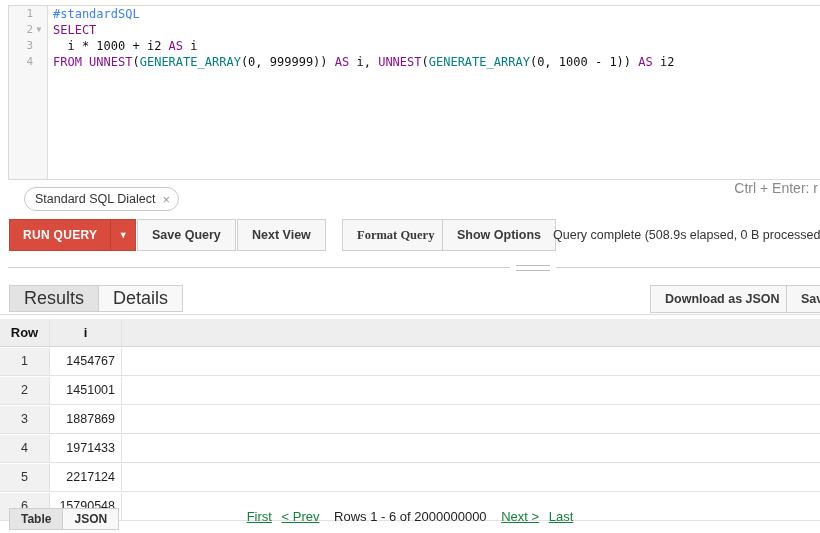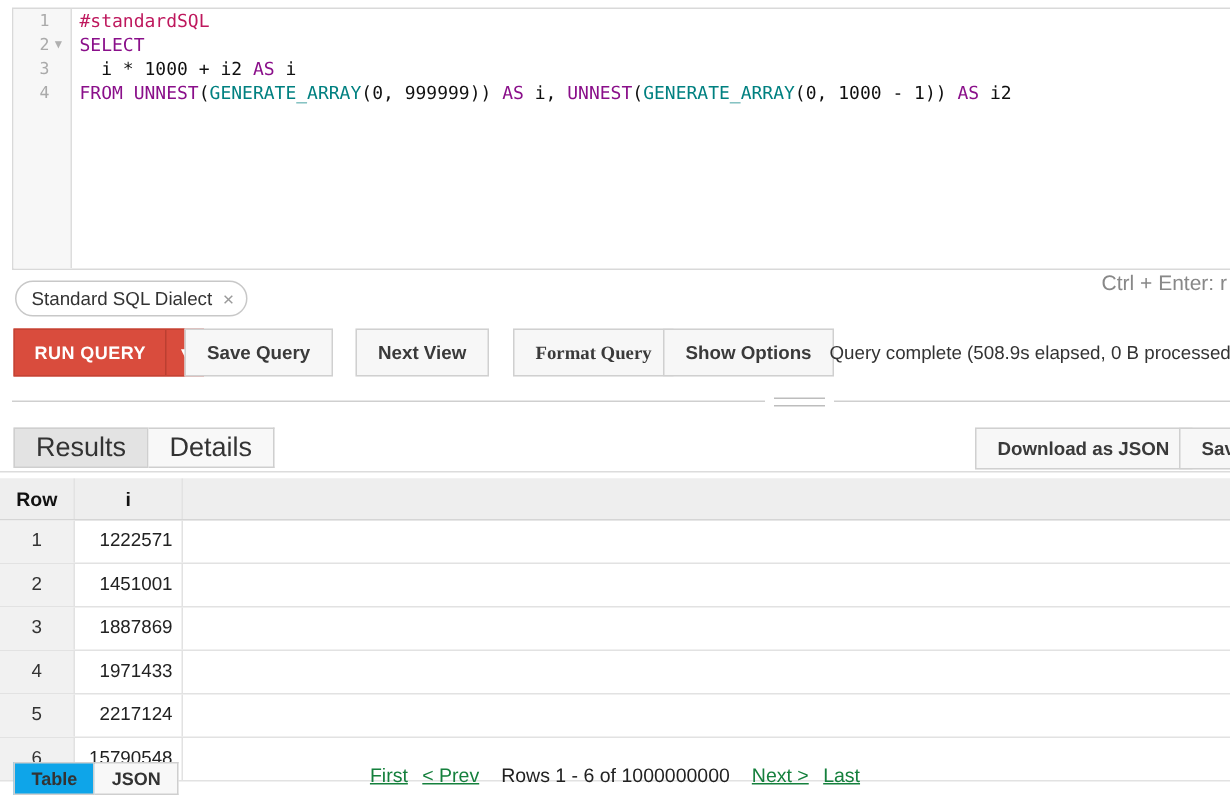--- a/index.html
+++ b/index.html
@@ -43,39 +43,39 @@
     color: #b0b0b0; font-size: 8px; text-align: center;
   }
   .code {
     position: absolute; left: 39px; top: 0; right: 0; bottom: 0;
     padding: 0 0 0 5px;
     font-family: "DejaVu Sans Mono", monospace;
     font-size: 12px;
     white-space: pre;
   }
   .code-line { height: 16px; line-height: 16px; }
-  .tok-comment { color: #be185d; }
+  .tok-comment { color: #3b82f6; }
   .tok-keyword { color: #8a0f8a; }
   .tok-func    { color: #008080; }
   .tok-plain   { color: #101010; }
 
   .hint {
     position: absolute; top: 180px; left: 0; width: 820px;
     text-align: right;
     padding-right: 2px;
     box-sizing: border-box;
     font-size: 14px;
     color: #888888;
     white-space: nowrap;
     overflow: hidden;
   }
 
   
   .chip {
-    position: absolute; left: 10px; top: 187px;
+    position: absolute; left: 24px; top: 187px;
     height: 22px;
     display: inline-flex; align-items: center;
     padding: 0 8px 0 10px;
     border: 1px solid #c8c8c8;
     border-radius: 12px;
     background: #ffffff;
     font-size: 12.5px;
     color: #333;
     white-space: nowrap;
   }
@@ -172,21 +172,21 @@
     white-space: nowrap;
   }
 
   .res-rule {
     position: absolute; left: 0; top: 314px; width: 820px; height: 1px;
     background: #dcdcdc;
   }
 
   
   .table { position: absolute; left: 0; top: 319px; width: 820px; }
-  .trow { display: flex; height: 28px; border-bottom: 1px solid #e2e2e2; }
+  .trow { display: flex; height: 28px; border-bottom: 1px solid #e2e2e2; align-items: flex-end; }
   .thead .trow { height: 27px; background: #eeeeee; border-bottom: 1px solid #d5d5d5; }
   .c-row {
     width: 50px; box-sizing: border-box;
     border-right: 1px solid #e2e2e2;
     background: #f1f1f1;
     text-align: center;
     line-height: 27px;
     font-size: 12.5px;
     color: #333;
   }
@@ -215,21 +215,21 @@
   .seg-btn {
     height: 22px; line-height: 20px;
     padding: 0 11px;
     box-sizing: border-box;
     border: 1px solid #cfcfcf;
     font-size: 12px;
     font-weight: bold;
     color: #333;
     background: #f8f8f8;
   }
-  .seg-btn.active { background: #0ea5e9; }
+  .seg-btn.active { background: #e5e5e5; }
   .seg-btn + .seg-btn { border-left: none; }
 
   .pager {
     position: absolute; left: 0; top: 509px; width: 820px;
     text-align: center;
     font-size: 13px;
     color: #222;
     white-space: nowrap;
   }
   .pager a { color: #15803d; text-decoration: underline; margin: 0 3px; }
@@ -256,21 +256,21 @@
     <span>Standard SQL Dialect</span>
     <span class="x">×</span>
   </div>
 
   <div class="toolbar">
     <div class="run-group">
       <div class="run-main">RUN QUERY</div>
       <div class="run-split"></div>
       <div class="run-caret">▼</div>
     </div>
-    <div class="btn" style="left:123px;">Save Query</div>
+    <div class="btn" style="left:137px;">Save Query</div>
     <div class="btn" style="left:237px;">Next View</div>
     <div class="btn" style="left:342px;font-family:Liberation Serif, serif;">Format Query</div>
     <div class="btn" style="left:442px;">Show Options</div>
     <div class="status">Query complete (508.9s elapsed, 0 B processed)</div>
   </div>
 
   <div class="splitter">
     <div class="rail"></div>
     <div class="grip">
         <i></i>
@@ -290,21 +290,21 @@
     <div class="thead">
       <div class="trow">
         <div class="c-row">Row</div>
         <div class="c-val">i</div>
         <div class="c-fill"></div>
       </div>
     </div>
     <div class="tbody" id="tbody">
         <div class="trow">
           <div class="c-row">1</div>
-          <div class="c-val">1222571</div>
+          <div class="c-val">1454767</div>
           <div class="c-fill"></div>
         </div>
         <div class="trow">
           <div class="c-row">2</div>
           <div class="c-val">1451001</div>
           <div class="c-fill"></div>
         </div>
         <div class="trow">
           <div class="c-row">3</div>
           <div class="c-val">1887869</div>
@@ -328,18 +328,18 @@
       </div>
   </div>
 
   <div class="seg">
     <div class="seg-btn active">Table</div>
     <div class="seg-btn">JSON</div>
   </div>
   <div class="pager">
     <a href="#">First</a>
     <a href="#">&lt; Prev</a>
-    <span class="count">Rows 1 - 6 of 1000000000</span>
+    <span class="count">Rows 1 - 6 of 2000000000</span>
     <a href="#">Next &gt;</a>
     <a href="#">Last</a>
   </div>
 
 </div>
 
 </body></html>

